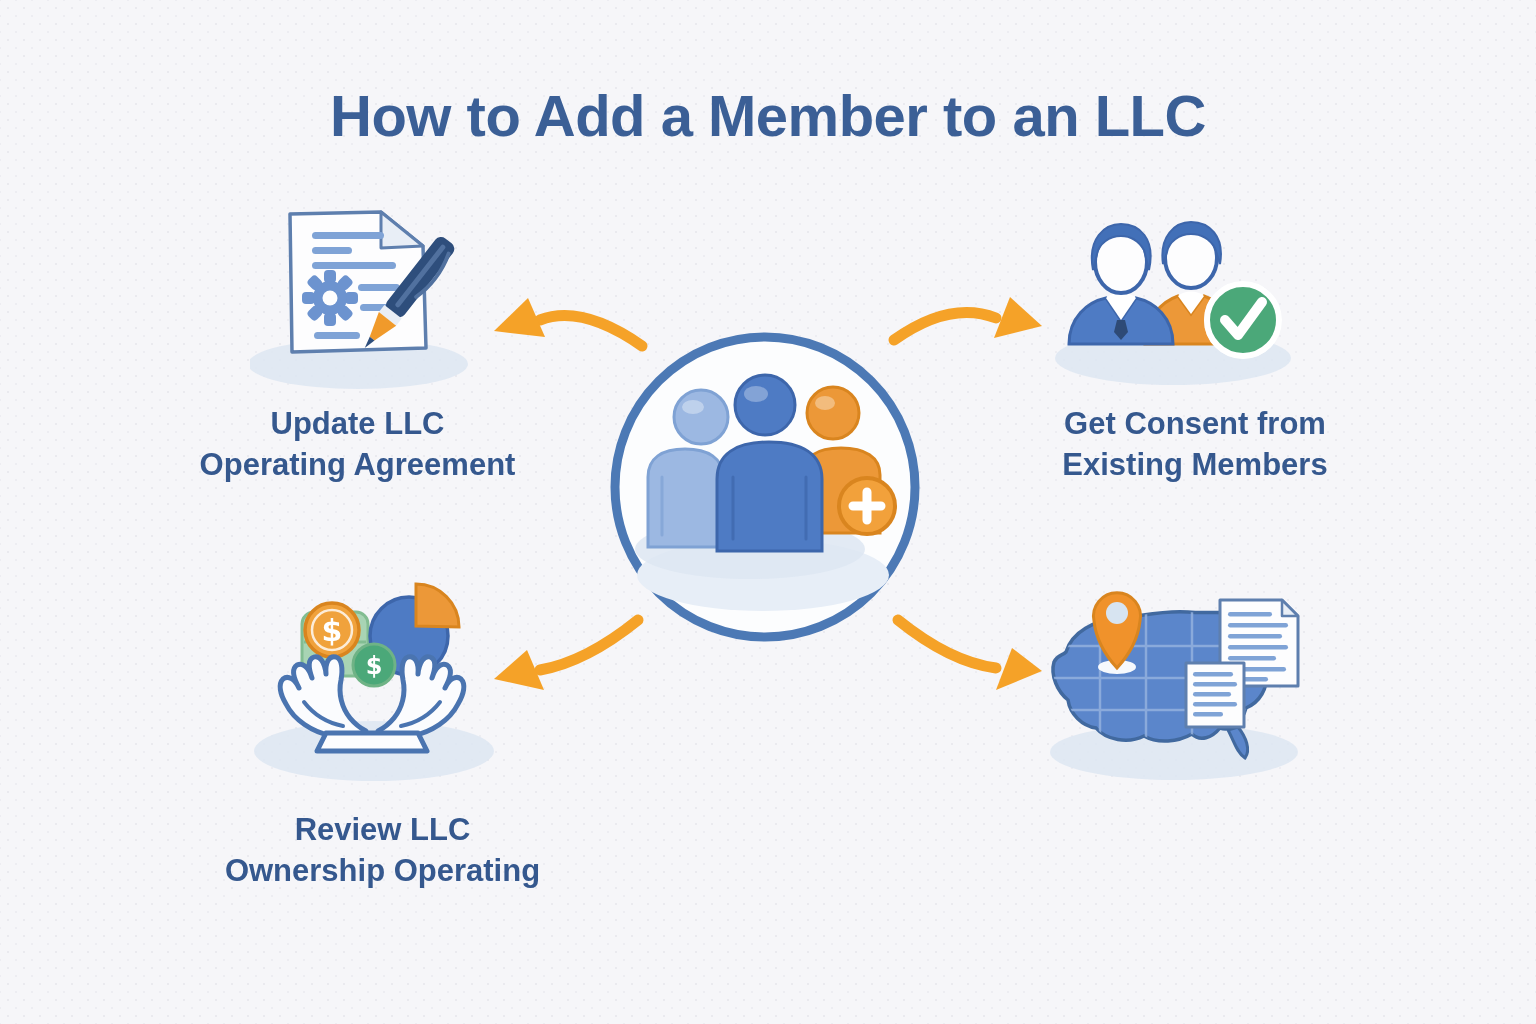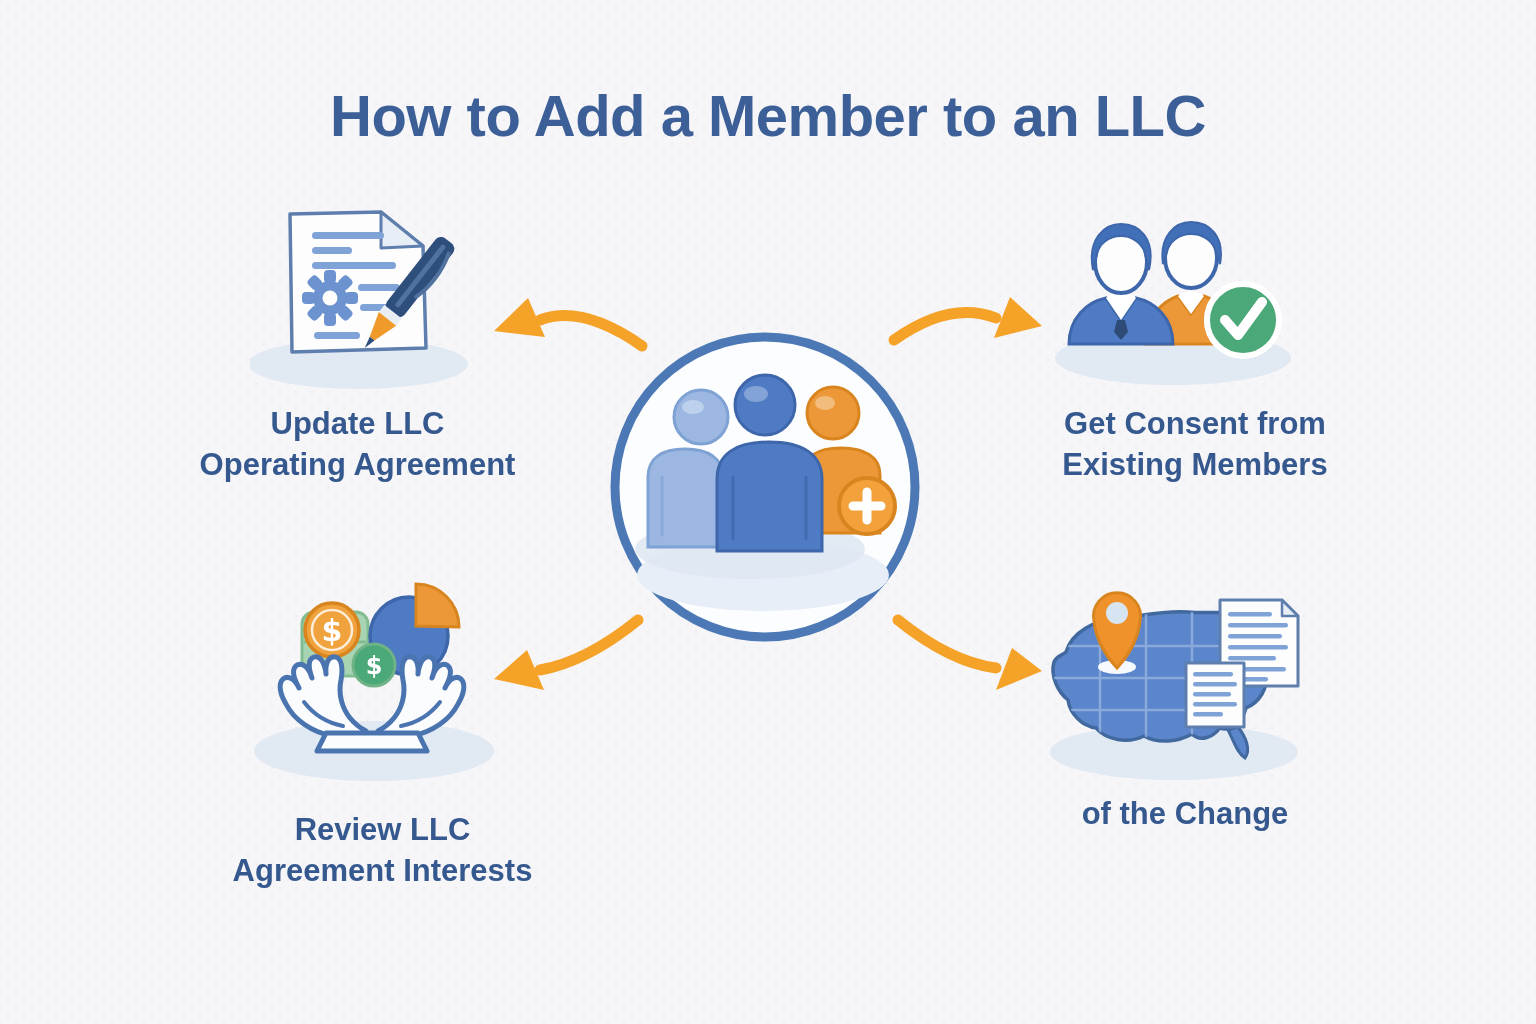--- a/index.html
+++ b/index.html
@@ -307,19 +307,18 @@
   <div class="step-label label-tr">
     <span style="display:block">Get Consent from</span>
     <span style="display:block">Existing Members</span>
   </div>
   <div class="step-label label-tl">
     <span style="display:block">Update LLC</span>
     <span style="display:block">Operating Agreement</span>
   </div>
   <div class="step-label label-bl">
     <span style="display:block">Review LLC</span>
-    <span style="display:block">Agreement Interests</span>
+    <span style="display:block">Ownership Operating</span>
   </div>
   <div class="step-label label-br">
-    <span style="display:block">of the Change</span>
   </div>
 
 </div>
 
 </body></html>

